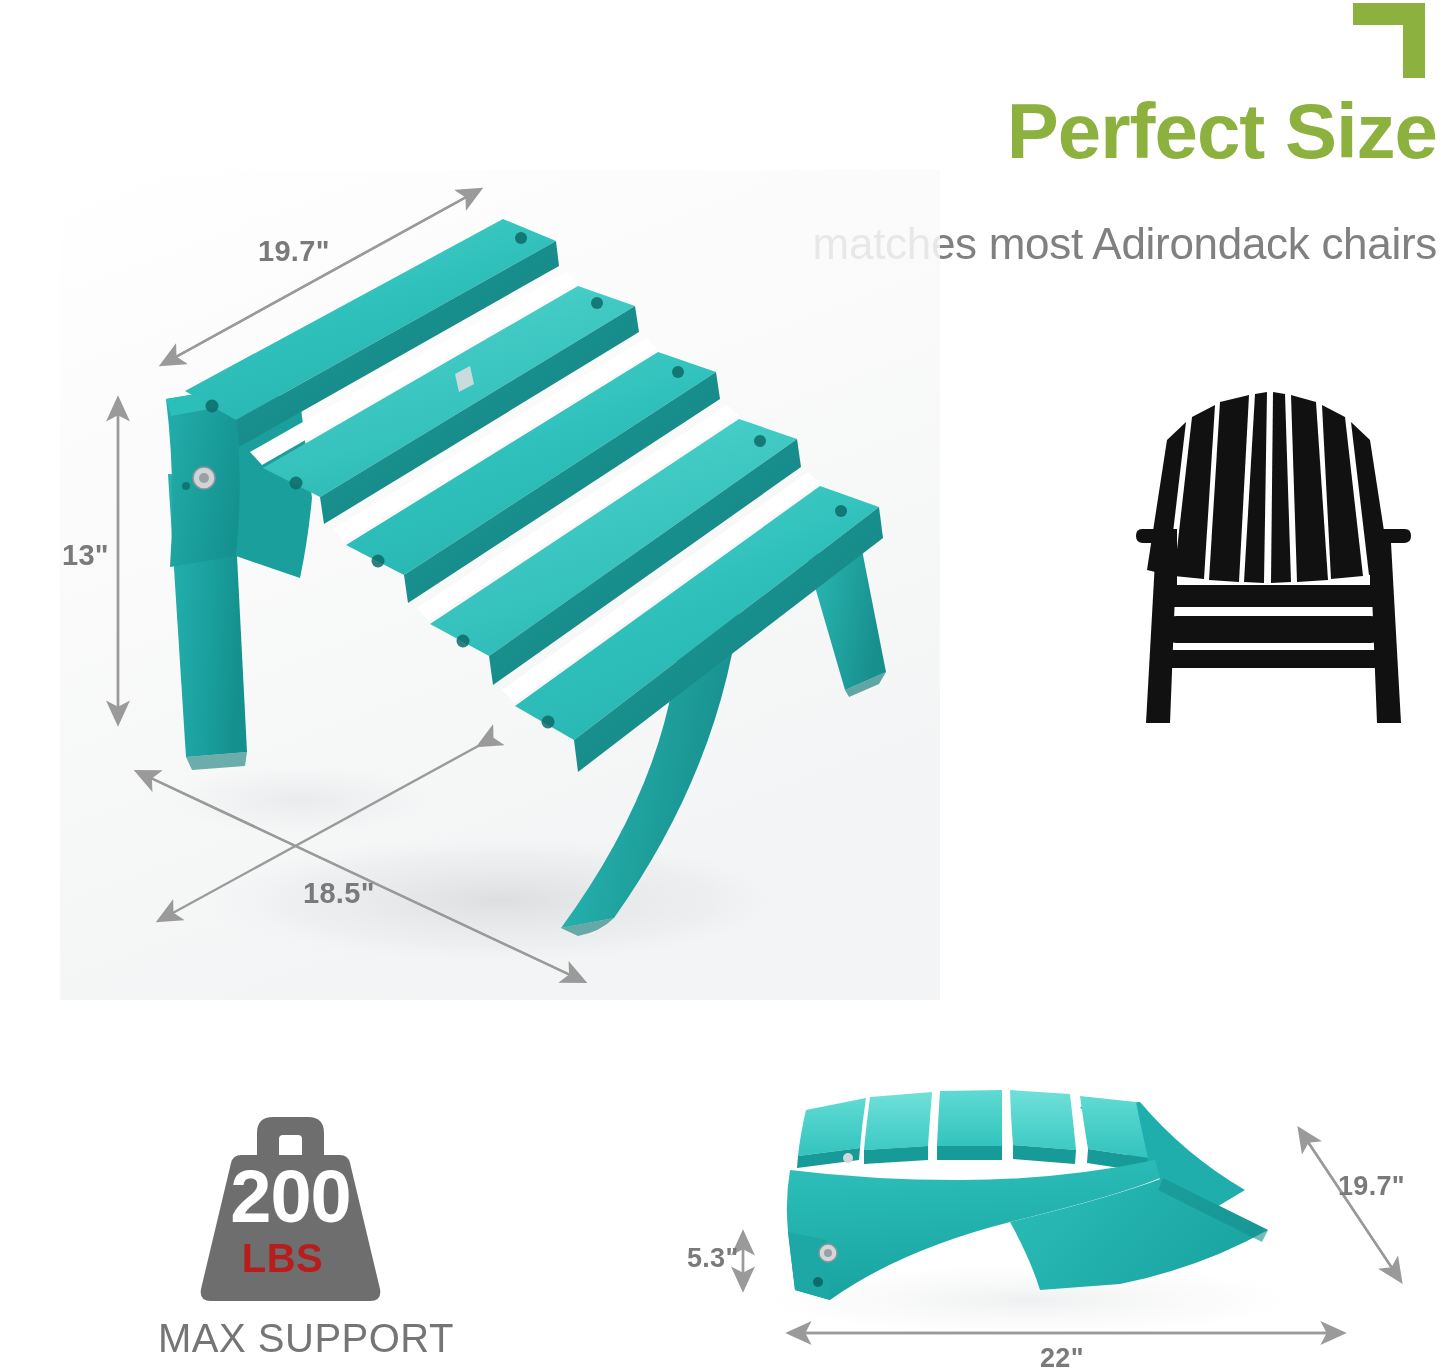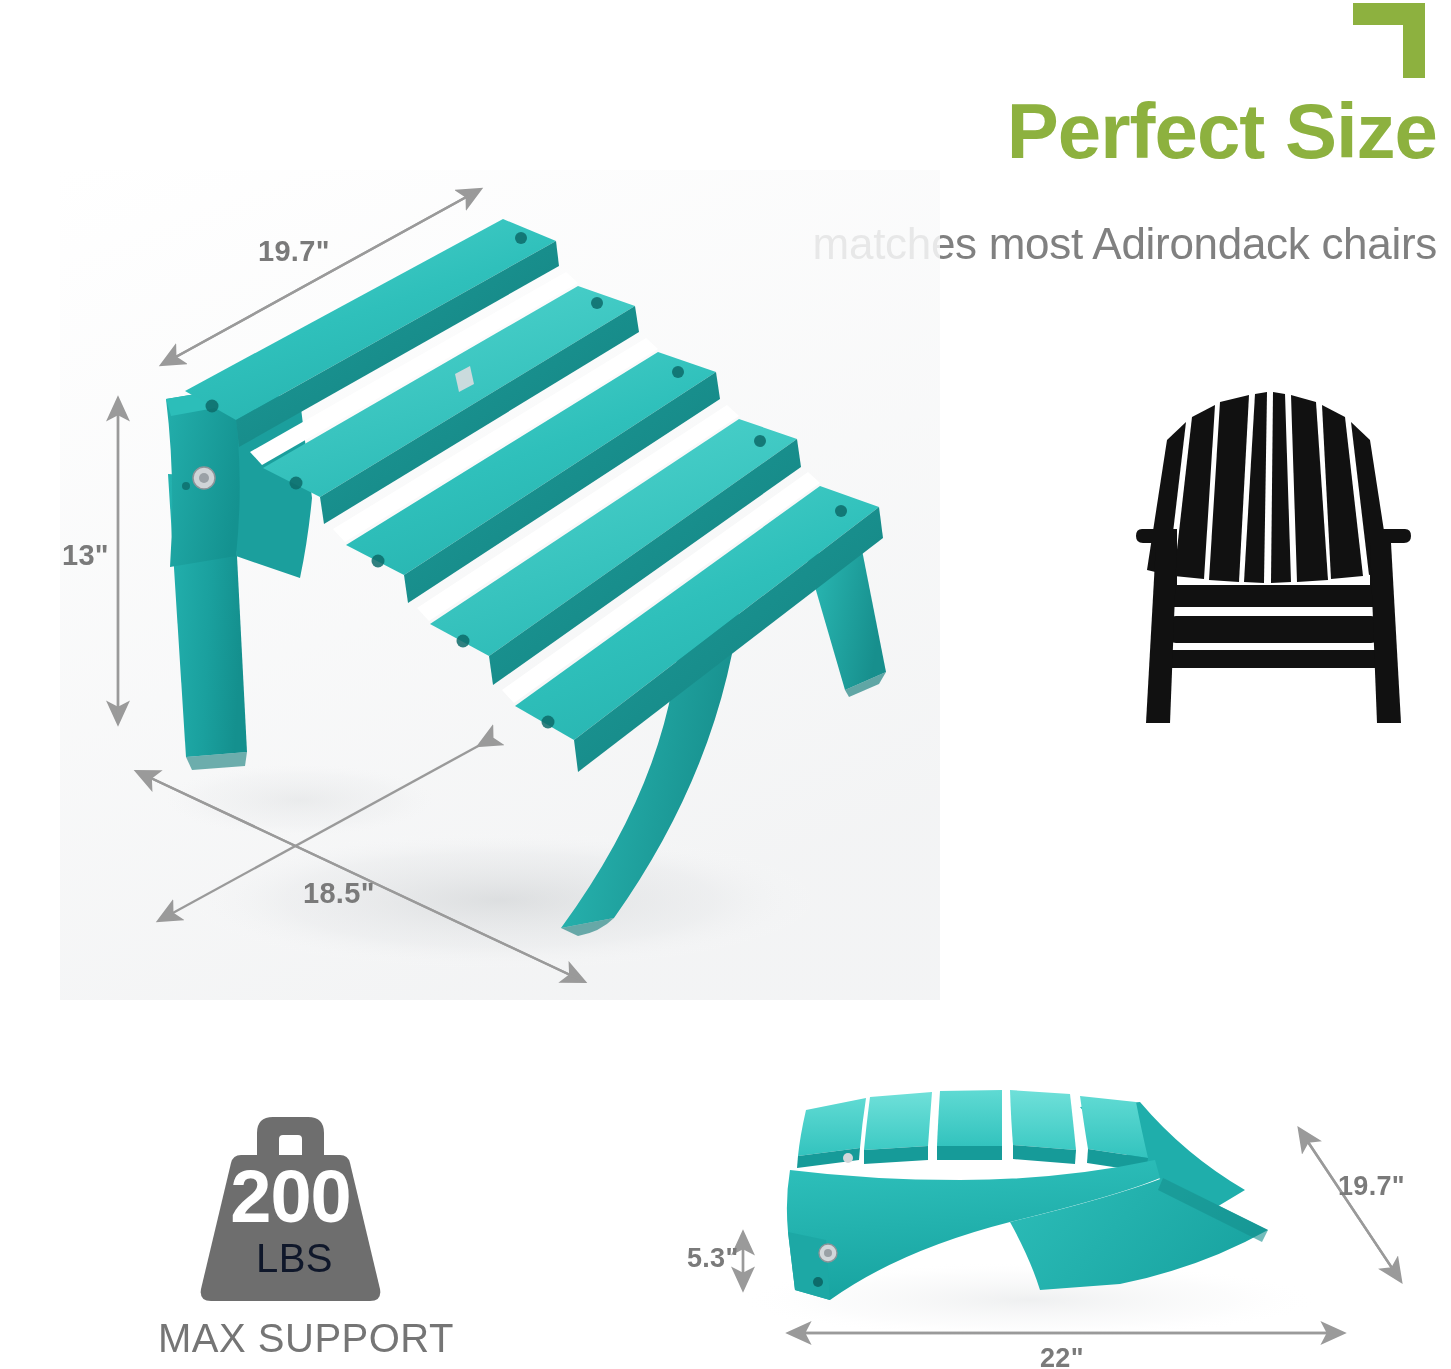--- a/index.html
+++ b/index.html
@@ -51,23 +51,23 @@
   .dim.small{font-size:27px;}
 
   
   #weight-badge{left:178px;top:1105px;width:225px;height:205px;}
   #weight-num{
     left:178px;top:1160px;width:225px;
     text-align:center;color:#ffffff;
     font-size:74px;font-weight:bold;line-height:1;letter-spacing:-1px;
   }
   #weight-unit{
-    left:182px;top:1238px;width:225px;
-    text-align:center;color:#0f172a;
-    font-size:40px;font-weight:normal;line-height:1;letter-spacing:0.5px;
+    left:170px;top:1238px;width:225px;
+    text-align:center;color:#b91c1c;
+    font-size:40px;font-weight:bold;line-height:1;letter-spacing:0.5px;
   }
   #max-support{
     left:16px;top:1318px;width:580px;
     text-align:center;color:#757575;
     font-size:40px;font-weight:normal;line-height:1;letter-spacing:0.5px;
   }
 
   
   .svglayer{position:absolute;left:0;top:0;width:1451px;height:1369px;pointer-events:none;}
 </style>

